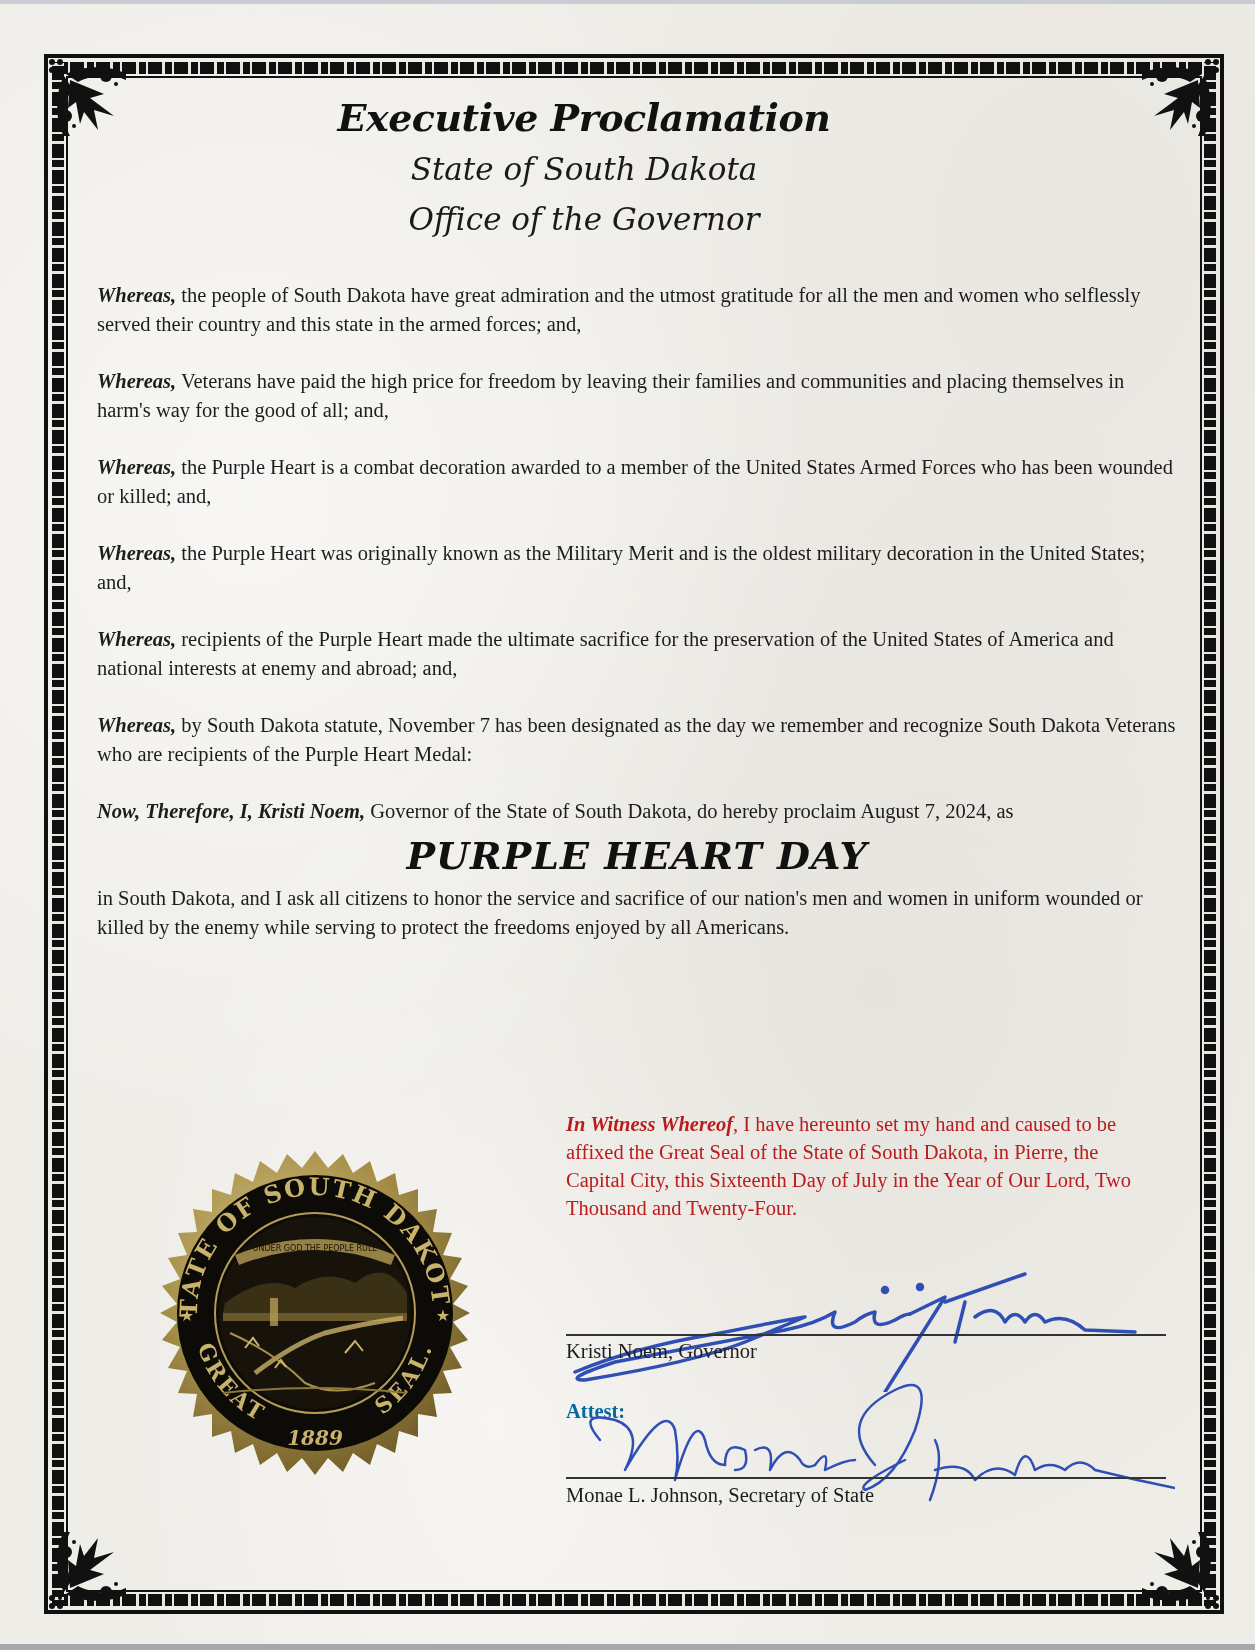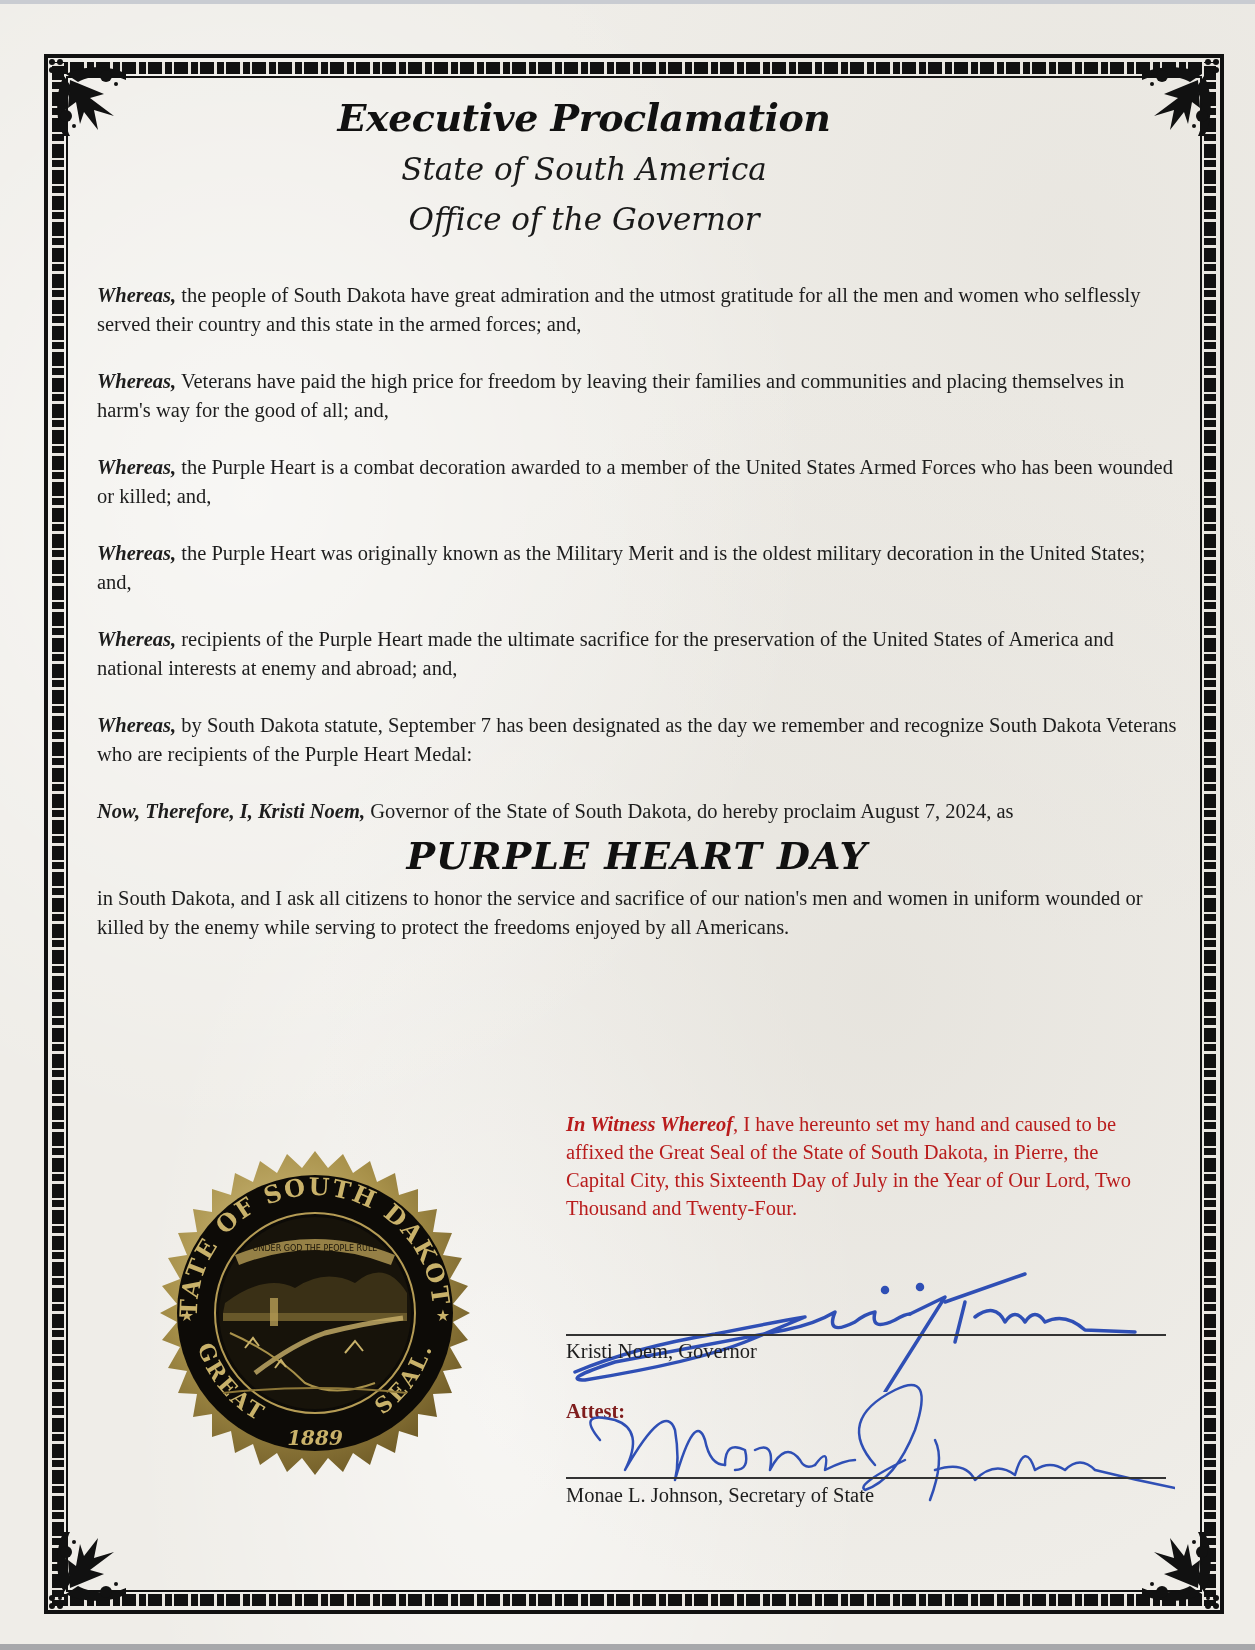--- a/index.html
+++ b/index.html
@@ -97,21 +97,21 @@
   }
   .sig-line-1 { left: 566px; top: 1334px; width: 600px; }
   .sig-line-2 { left: 566px; top: 1477px; width: 600px; }
   .sig-label {
     position: absolute; font-size: 20.5px; color: #1d1d1d; line-height: 26px;
   }
   .sig-label-1 { left: 566px; top: 1338px; text-align: right; }
   .sig-label-2 { left: 566px; top: 1482px; }
   .attest-label {
     position: absolute; left: 566px; top: 1400px;
-    font-size: 20.5px; font-weight: bold; color: #7f1d1d;
+    font-size: 20.5px; font-weight: bold; color: #0369a1;
   }
   .signature {
     position: absolute; pointer-events: none;
   }
   .sig-1 { left: 555px; top: 1262px; width: 590px; height: 130px; }
   .sig-2 { left: 575px; top: 1370px; width: 600px; height: 135px; }
 
   
   .seal { position: absolute; left: 150px; top: 1148px; width: 330px; height: 330px; }
 </style>
@@ -184,31 +184,31 @@
     <path d="M26 26 L60 40 L46 44 L70 62 L50 56 L54 76 L40 58 L36 70 L32 48 L24 54 Z"></path>
     <circle cx="62" cy="22" r="6"></circle>
       <circle cx="22" cy="62" r="6"></circle>
     <circle cx="72" cy="30" r="2"></circle>
       <circle cx="30" cy="72" r="2"></circle>
   </g>
 </svg>
 
 <div class="header">
   <div class="title">Executive Proclamation</div>
-  <div class="subtitle">State of South America</div>
+  <div class="subtitle">State of South Dakota</div>
   <div class="subtitle">Office of the Governor</div>
 </div>
 
 <div class="body-text">
   <p class="para"><b class="lead">Whereas,</b><span> the people of South Dakota have great admiration and the utmost gratitude for all the men and women who selflessly served their country and this state in the armed forces; and,</span></p>
   <p class="para"><b class="lead">Whereas,</b><span> Veterans have paid the high price for freedom by leaving their families and communities and placing themselves in harm's way for the good of all; and,</span></p>
   <p class="para"><b class="lead">Whereas,</b><span> the Purple Heart is a combat decoration awarded to a member of the United States Armed Forces who has been wounded or killed; and,</span></p>
   <p class="para"><b class="lead">Whereas,</b><span> the Purple Heart was originally known as the Military Merit and is the oldest military decoration in the United States; and,</span></p>
   <p class="para"><b class="lead">Whereas,</b><span> recipients of the Purple Heart made the ultimate sacrifice for the preservation of the United States of America and national interests at enemy and abroad; and,</span></p>
-  <p class="para"><b class="lead">Whereas,</b><span> by South Dakota statute, September 7 has been designated as the day we remember and recognize South Dakota Veterans who are recipients of the Purple Heart Medal:</span></p>
+  <p class="para"><b class="lead">Whereas,</b><span> by South Dakota statute, November 7 has been designated as the day we remember and recognize South Dakota Veterans who are recipients of the Purple Heart Medal:</span></p>
   <p class="para" style="margin-bottom:0"><b class="lead">Now, Therefore, I, Kristi Noem,</b><span> Governor of the State of South Dakota, do hereby proclaim August 7, 2024, as</span></p>
   <div class="proclaim-title">PURPLE HEART DAY</div>
   <p class="para para-after">in South Dakota, and I ask all citizens to honor the service and sacrifice of our nation's men and women in uniform wounded or killed by the enemy while serving to protect the freedoms enjoyed by all Americans.</p>
 </div>
 
 <svg class="seal" viewBox="-165 -165 330 330">
   <defs>
     <radialGradient id="goldGrad" cx="40%" cy="35%" r="70%">
       <stop offset="0%" stop-color="#d8c68a"></stop>
       <stop offset="55%" stop-color="#a8914a"></stop>

